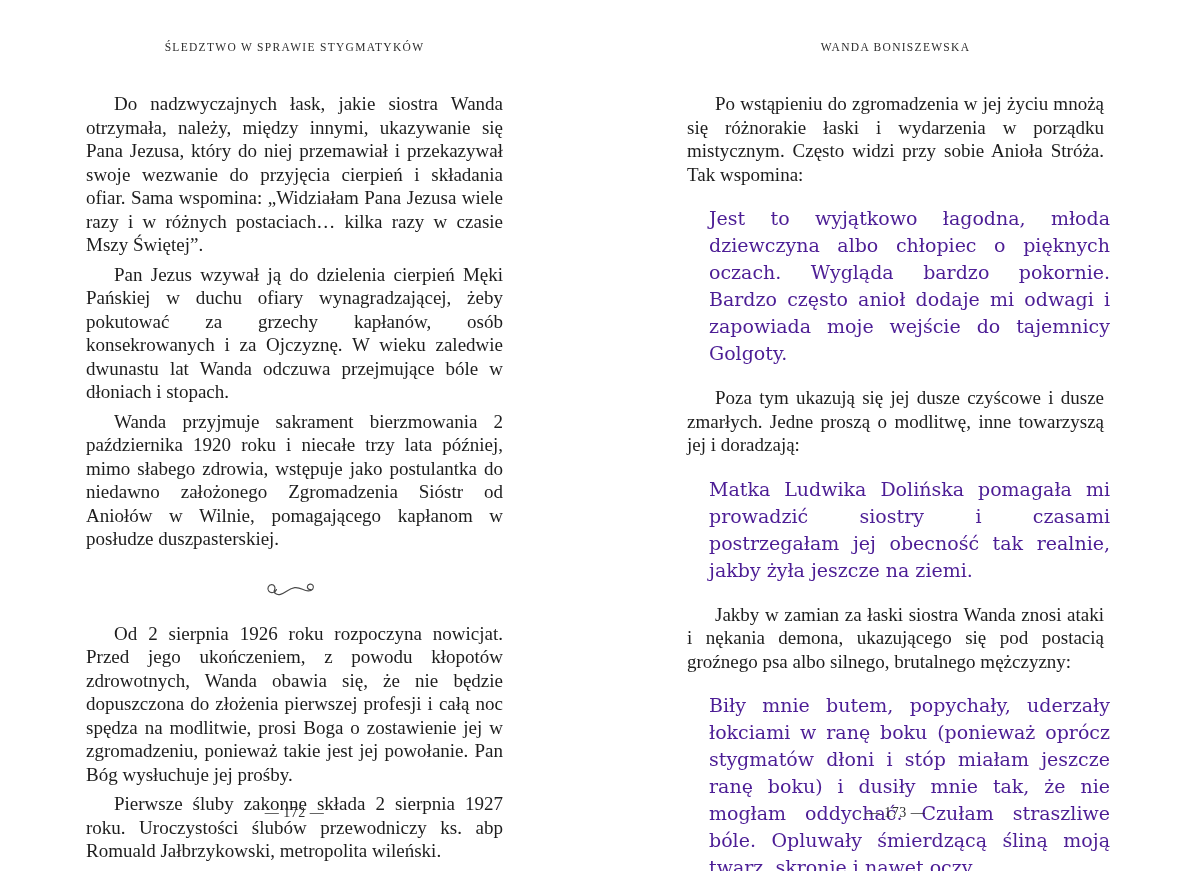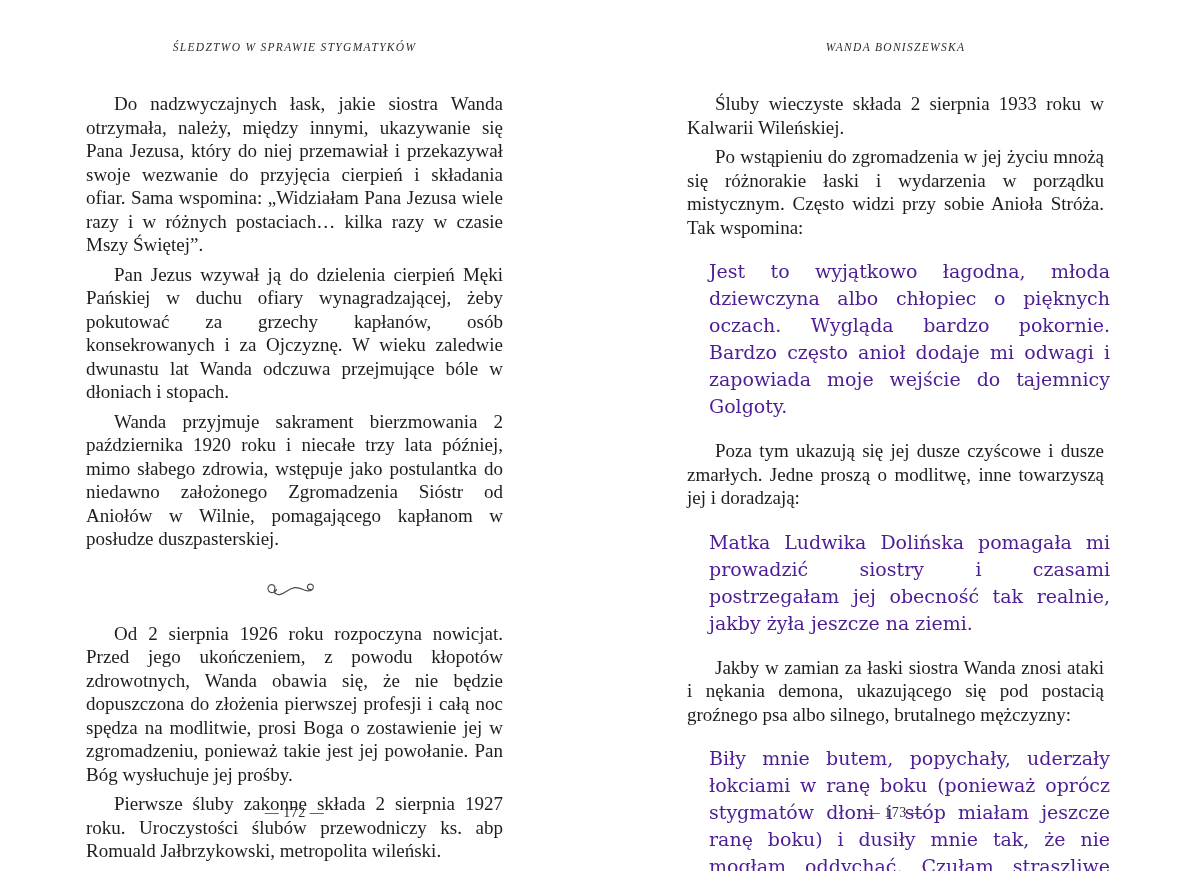--- a/index.html
+++ b/index.html
@@ -27,21 +27,20 @@
   .running-head {
     position: absolute;
     top: 41px;
     left: 0;
     width: 100%;
     text-align: center;
     font-size: 11.5px;
     letter-spacing: 1.3px;
     color: #2c2c2c;
     white-space: nowrap;
-    font-style: italic;
   }
 
   .page-body {
     position: absolute;
     top: 86px;
     left: 0;
     right: 0;
     text-align: justify;
     color: #1d1d1d;
     font-size: 19px;
@@ -115,21 +114,20 @@
       <p class="para">Pierwsze śluby zakonne składa 2 sierpnia 1927 roku. Uroczystości ślubów przewodniczy ks. abp Romuald Jałbrzykowski, metropolita wileński.</p>
     </div>
 
     <footer class="page-number">— 172 —</footer>
   </section>
 
   <section class="page page-right">
     <header class="running-head">WANDA BONISZEWSKA</header>
 
     <div class="page-body">
-      <p class="para">Śluby wieczyste składa 2 sierpnia 1933 roku w Kalwarii Wileńskiej.</p>
       <p class="para">Po wstąpieniu do zgromadzenia w jej życiu mnożą się różnorakie łaski i wydarzenia w porządku mistycznym. Często widzi przy sobie Anioła Stróża. Tak wspomina:</p>
       <p class="quote">Jest to wyjątkowo łagodna, młoda dziewczyna albo chłopiec o pięknych oczach. Wygląda bardzo pokornie. Bardzo często anioł dodaje mi odwagi i zapowiada moje wejście do tajemnicy Golgoty.</p>
       <p class="para">Poza tym ukazują się jej dusze czyścowe i dusze zmarłych. Jedne proszą o modlitwę, inne towarzyszą jej i doradzają:</p>
       <p class="quote">Matka Ludwika Dolińska pomagała mi prowadzić siostry i czasami postrzegałam jej obecność tak realnie, jakby żyła jeszcze na ziemi.</p>
       <p class="para">Jakby w zamian za łaski siostra Wanda znosi ataki i nękania demona, ukazującego się pod postacią groźnego psa albo silnego, brutalnego mężczyzny:</p>
       <p class="quote">Biły mnie butem, popychały, uderzały łokciami w ranę boku (ponieważ oprócz stygmatów dłoni i stóp miałam jeszcze ranę boku) i dusiły mnie tak, że nie mogłam oddychać. Czułam straszliwe bóle. Opluwały śmierdzącą śliną moją twarz, skronie i nawet oczy.</p>
     </div>
 
     <footer class="page-number">— 173 —</footer>
   </section>

